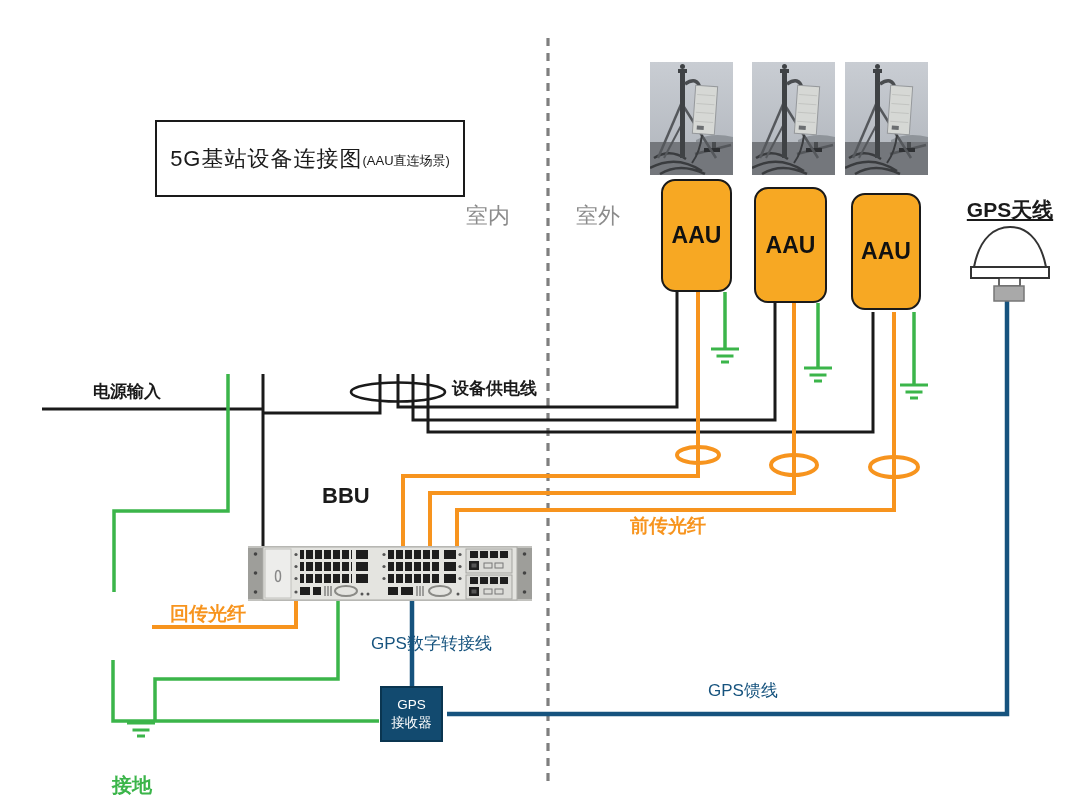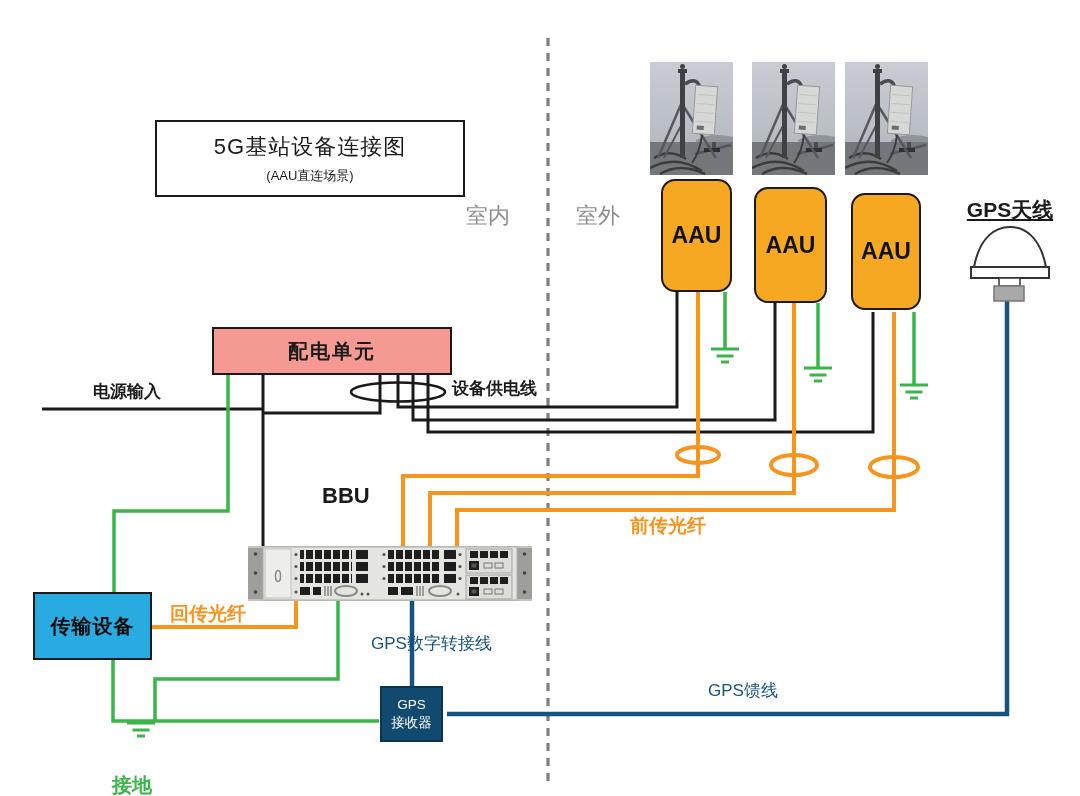--- a/index.html
+++ b/index.html
@@ -7,21 +7,21 @@
     --aau-fill:#F7A823; --pdu-fill:#F59A93; --transmission-fill:#29ABE2; --gps-receiver-fill:#124A6F;
     --zone-text:#8C8C8C; --divider:#7F7F7F;
   }
   html,body{margin:0;padding:0;background:#fff;}
   body{font-family:"Liberation Sans",sans-serif;}
   #canvas{position:relative;width:1080px;height:796px;background:#ffffff;overflow:hidden;}
   #wires{position:absolute;left:0;top:0;}
   .lbl{position:absolute;white-space:nowrap;line-height:1.1;}
   .b{font-weight:bold;}
   .box{position:absolute;display:flex;align-items:center;justify-content:center;box-sizing:border-box;text-align:center;}
-  .title-box{left:155px;top:120px;width:310px;height:77px;border:2px solid #1a1a1a;flex-direction:column;background:#fff;}
+  .title-box{left:155px;top:120px;width:310px;height:77px;border:2px solid #1a1a1a;background:#fff;}
   .title-main{font-size:22px;font-weight:500;color:#1a1a1a;letter-spacing:1px;}
   .title-sub{font-size:13px;color:#1a1a1a;margin-top:5px;}
   .zone{font-size:22px;color:var(--zone-text);}
   .pdu{left:212px;top:327px;width:240px;height:48px;background:var(--pdu-fill);border:2.5px solid #1a1a1a;font-size:20px;font-weight:bold;color:#1a1a1a;letter-spacing:2px;}
   .aau{width:71px;background:var(--aau-fill);border:2.5px solid #1a1a1a;border-radius:14px;font-size:23px;font-weight:bold;color:#111;}
   .transmission{left:33px;top:592px;width:119px;height:68px;background:var(--transmission-fill);border:2.5px solid #1a1a1a;font-size:20px;font-weight:bold;color:#0a0a0a;letter-spacing:1px;}
   .gpsrx{left:380px;top:686px;width:63px;height:56px;background:var(--gps-receiver-fill);border:2px solid #0a3550;color:#fff;font-size:13.5px;flex-direction:column;line-height:1.35;}
   .o{color:var(--wire-orange);} .g{color:var(--wire-green);} .bl{color:var(--wire-blue);margin-left:8px;} .k{color:#1a1a1a;}
 </style>
 </head>
@@ -193,33 +193,31 @@
   </svg>
 
   <div class="box title-box">
     <div class="title-main">5G基站设备连接图</div>
     <div class="title-sub">(AAU直连场景)</div>
   </div>
 
   <div class="lbl zone" style="left:466px;top:204px;">室内</div>
   <div class="lbl zone" style="left:576px;top:204px;">室外</div>
 
-  <div class="box pdu">配电单元</div>
 
   <div class="box aau" style="left:661px;top:179px;height:113px;">
     <span>AAU</span>
   </div>
   <div class="box aau" style="left:754px;top:187px;width:73px;height:116px;">
     <span>AAU</span>
   </div>
   <div class="box aau" style="left:851px;top:193px;width:70px;height:117px;">
     <span>AAU</span>
   </div>
 
-  <div class="box transmission">传输设备</div>
 
   <div class="box gpsrx">
     <div>GPS</div>
     <div>接收器</div>
   </div>
 
   <div class="lbl b k" style="left:93px;top:383px;font-size:17px;">电源输入</div>
   <div class="lbl b k" style="left:452px;top:380px;font-size:17px;">设备供电线</div>
   <div class="lbl b o" style="left:630px;top:516px;font-size:19px;">前传光纤</div>
   <div class="lbl b o" style="left:170px;top:604px;font-size:19px;">回传光纤</div>

